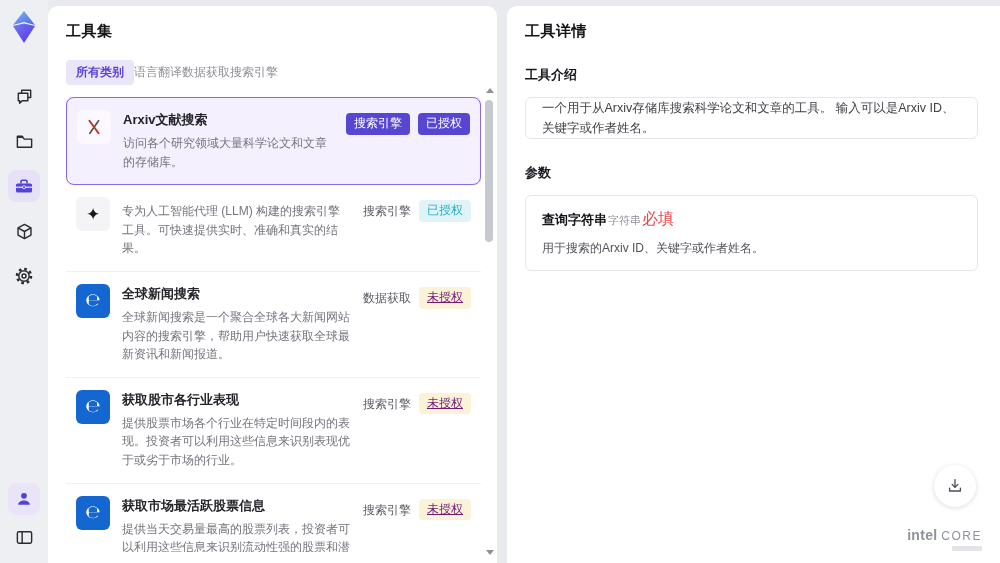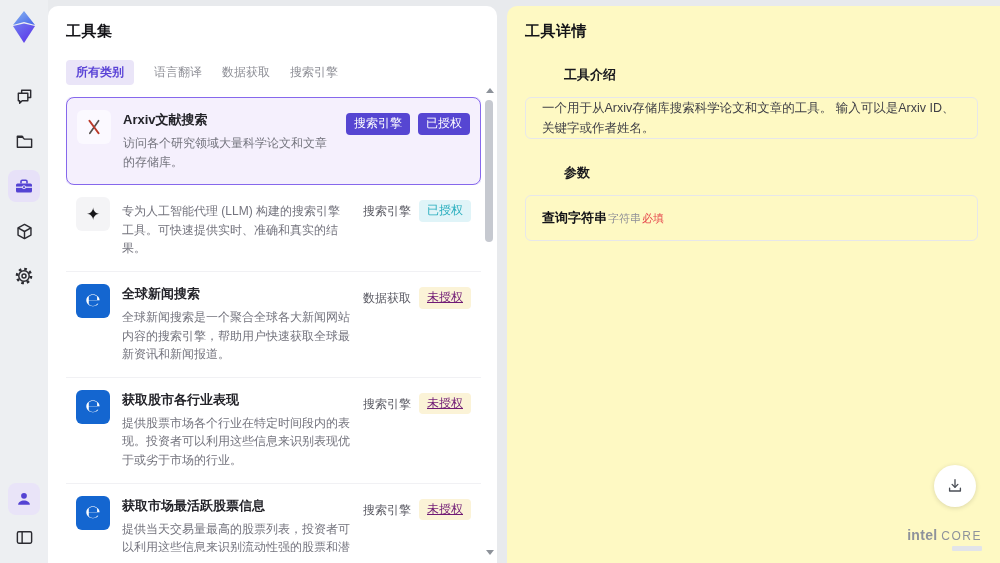--- a/index.html
+++ b/index.html
@@ -25,26 +25,26 @@
   .rail-btn.active { background:#e7e1f8; }
   .rail-bottom { margin-top:auto; display:flex; flex-direction:column; gap:6px; align-items:center; margin-bottom:10px; }
   
   .panel-left {
     position:absolute; left:48px; top:6px; width:449px; bottom:0;
     background:#ffffff; border-radius:10px 10px 0 0; overflow:hidden;
     padding:16px 0 0 18px;
   }
   .panel-right {
     position:absolute; left:507px; top:6px; right:0; bottom:0;
-    background:#fef9c3; border-radius:10px 0 0 0; overflow:hidden;
+    background:#ffffff; border-radius:10px 0 0 0; overflow:hidden;
     padding:16px 22px 0 18px;
   }
   .page-title { font-size:15px; font-weight:bold; color:#141418; letter-spacing:.5px; }
   
-  .tabs { display:flex; align-items:center; gap:20px; margin-top:19px; }
+  .tabs { display:flex; align-items:center; margin-top:19px; }
   .tab { font-size:12px; color:#8f9097; padding:4px 0; cursor:pointer; white-space:nowrap; }
   .tab.active { background:#eae5f8; color:#5a43d6; padding:4px 10px; border-radius:4px; font-weight:bold; }
   
   .cards { margin-top:12px; margin-right:16px; overflow:hidden; height:455px; position:relative; }
   .card {
     display:flex; gap:12px; padding:12px 10px 13px 10px;
     border-bottom:1px solid #f1f1f4; cursor:pointer; background:#fff;
   }
   .card.selected {
     border:1px solid #8668ec; background:#f5f0fd; border-radius:8px;
@@ -68,30 +68,30 @@
   .badge.cyan { background:#e0f4f8; color:#29aebe; }
   .badge.yellow { background:#fbf3d7; color:#701a75;text-decoration:underline; }
   .cat-text { font-size:12px; color:#5c5c65; padding:3px 0; }
   
   .scrollbar { position:absolute; right:3px; top:80px; bottom:6px; width:9px; }
   .scroll-arrow { position:absolute; left:1px; width:0; height:0; border-left:4px solid transparent; border-right:4px solid transparent; }
   .scroll-arrow.up { top:2px; border-bottom:5px solid #8d929a; }
   .scroll-arrow.down { bottom:2px; border-top:5px solid #8d929a; }
   .scroll-thumb { position:absolute; left:0; top:14px; width:8px; height:142px; background:#c6c9d0; border-radius:4px; }
   
-  .section-heading { font-size:13px; font-weight:bold; color:#18181d; margin-top:25px;margin-left:39px; }
+  .section-heading { font-size:13px; font-weight:bold; color:#18181d; margin-top:25px; }
   .info-box {
     margin-top:13px; border:1px solid #e7e7ea; border-radius:6px;
     padding:0 16px; font-size:12.5px; color:#3f3f46; line-height:1.6;
   }
   .param-box { margin-top:13px; border:1px solid #e7e7ea; border-radius:6px; padding:13px 16px; }
   .param-head { display:flex; align-items:baseline; gap:1px; }
   .param-name { font-size:13px; font-weight:bold; color:#141418; }
   .param-type { font-size:11px; color:#8e8e96; }
-  .param-required { font-size:11px; color:#e5484d; }
+  .param-required { font-size:16px; color:#e5484d; }
   .param-desc { margin-top:10px; font-size:12px; color:#52525b; }
   
   .download-fab {
     position:absolute; right:24px; bottom:56px; width:42px; height:42px; border-radius:50%;
     background:#fff; box-shadow:0 1px 5px rgba(0,0,0,.14); display:flex;
     align-items:center; justify-content:center; cursor:pointer; z-index:6;
   }
   .brand { position:absolute; right:18px; bottom:12px; text-align:center; z-index:6; color:#8e929b; }
   .brand-line { font-size:13px; letter-spacing:.3px; }
   .brand-intel { font-weight:bold; font-size:14px; }
@@ -268,20 +268,21 @@
   <div class="section-heading">工具介绍</div>
   <div class="info-box">一个用于从Arxiv存储库搜索科学论文和文章的工具。 输入可以是Arxiv ID、关键字或作者姓名。</div>
 
   <div class="section-heading">参数</div>
   <div class="param-box">
     <div class="param-head">
       <span class="param-name">查询字符串</span>
       <span class="param-type">字符串</span>
       <span class="param-required">必填</span>
     </div>
+    <div class="param-desc">用于搜索的Arxiv ID、关键字或作者姓名。</div>
   </div>
 </div>
 
 <div class="download-fab">
   <svg width="18" height="18" viewBox="0 0 20 20" fill="none" stroke="#4b4f57" stroke-width="1.5" stroke-linecap="round" stroke-linejoin="round">
     <path d="M10 3v8"></path>
     <path d="M6.8 8.2L10 11.4l3.2-3.2"></path>
     <path d="M4 12.5v3h12v-3"></path>
   </svg>
 </div>

